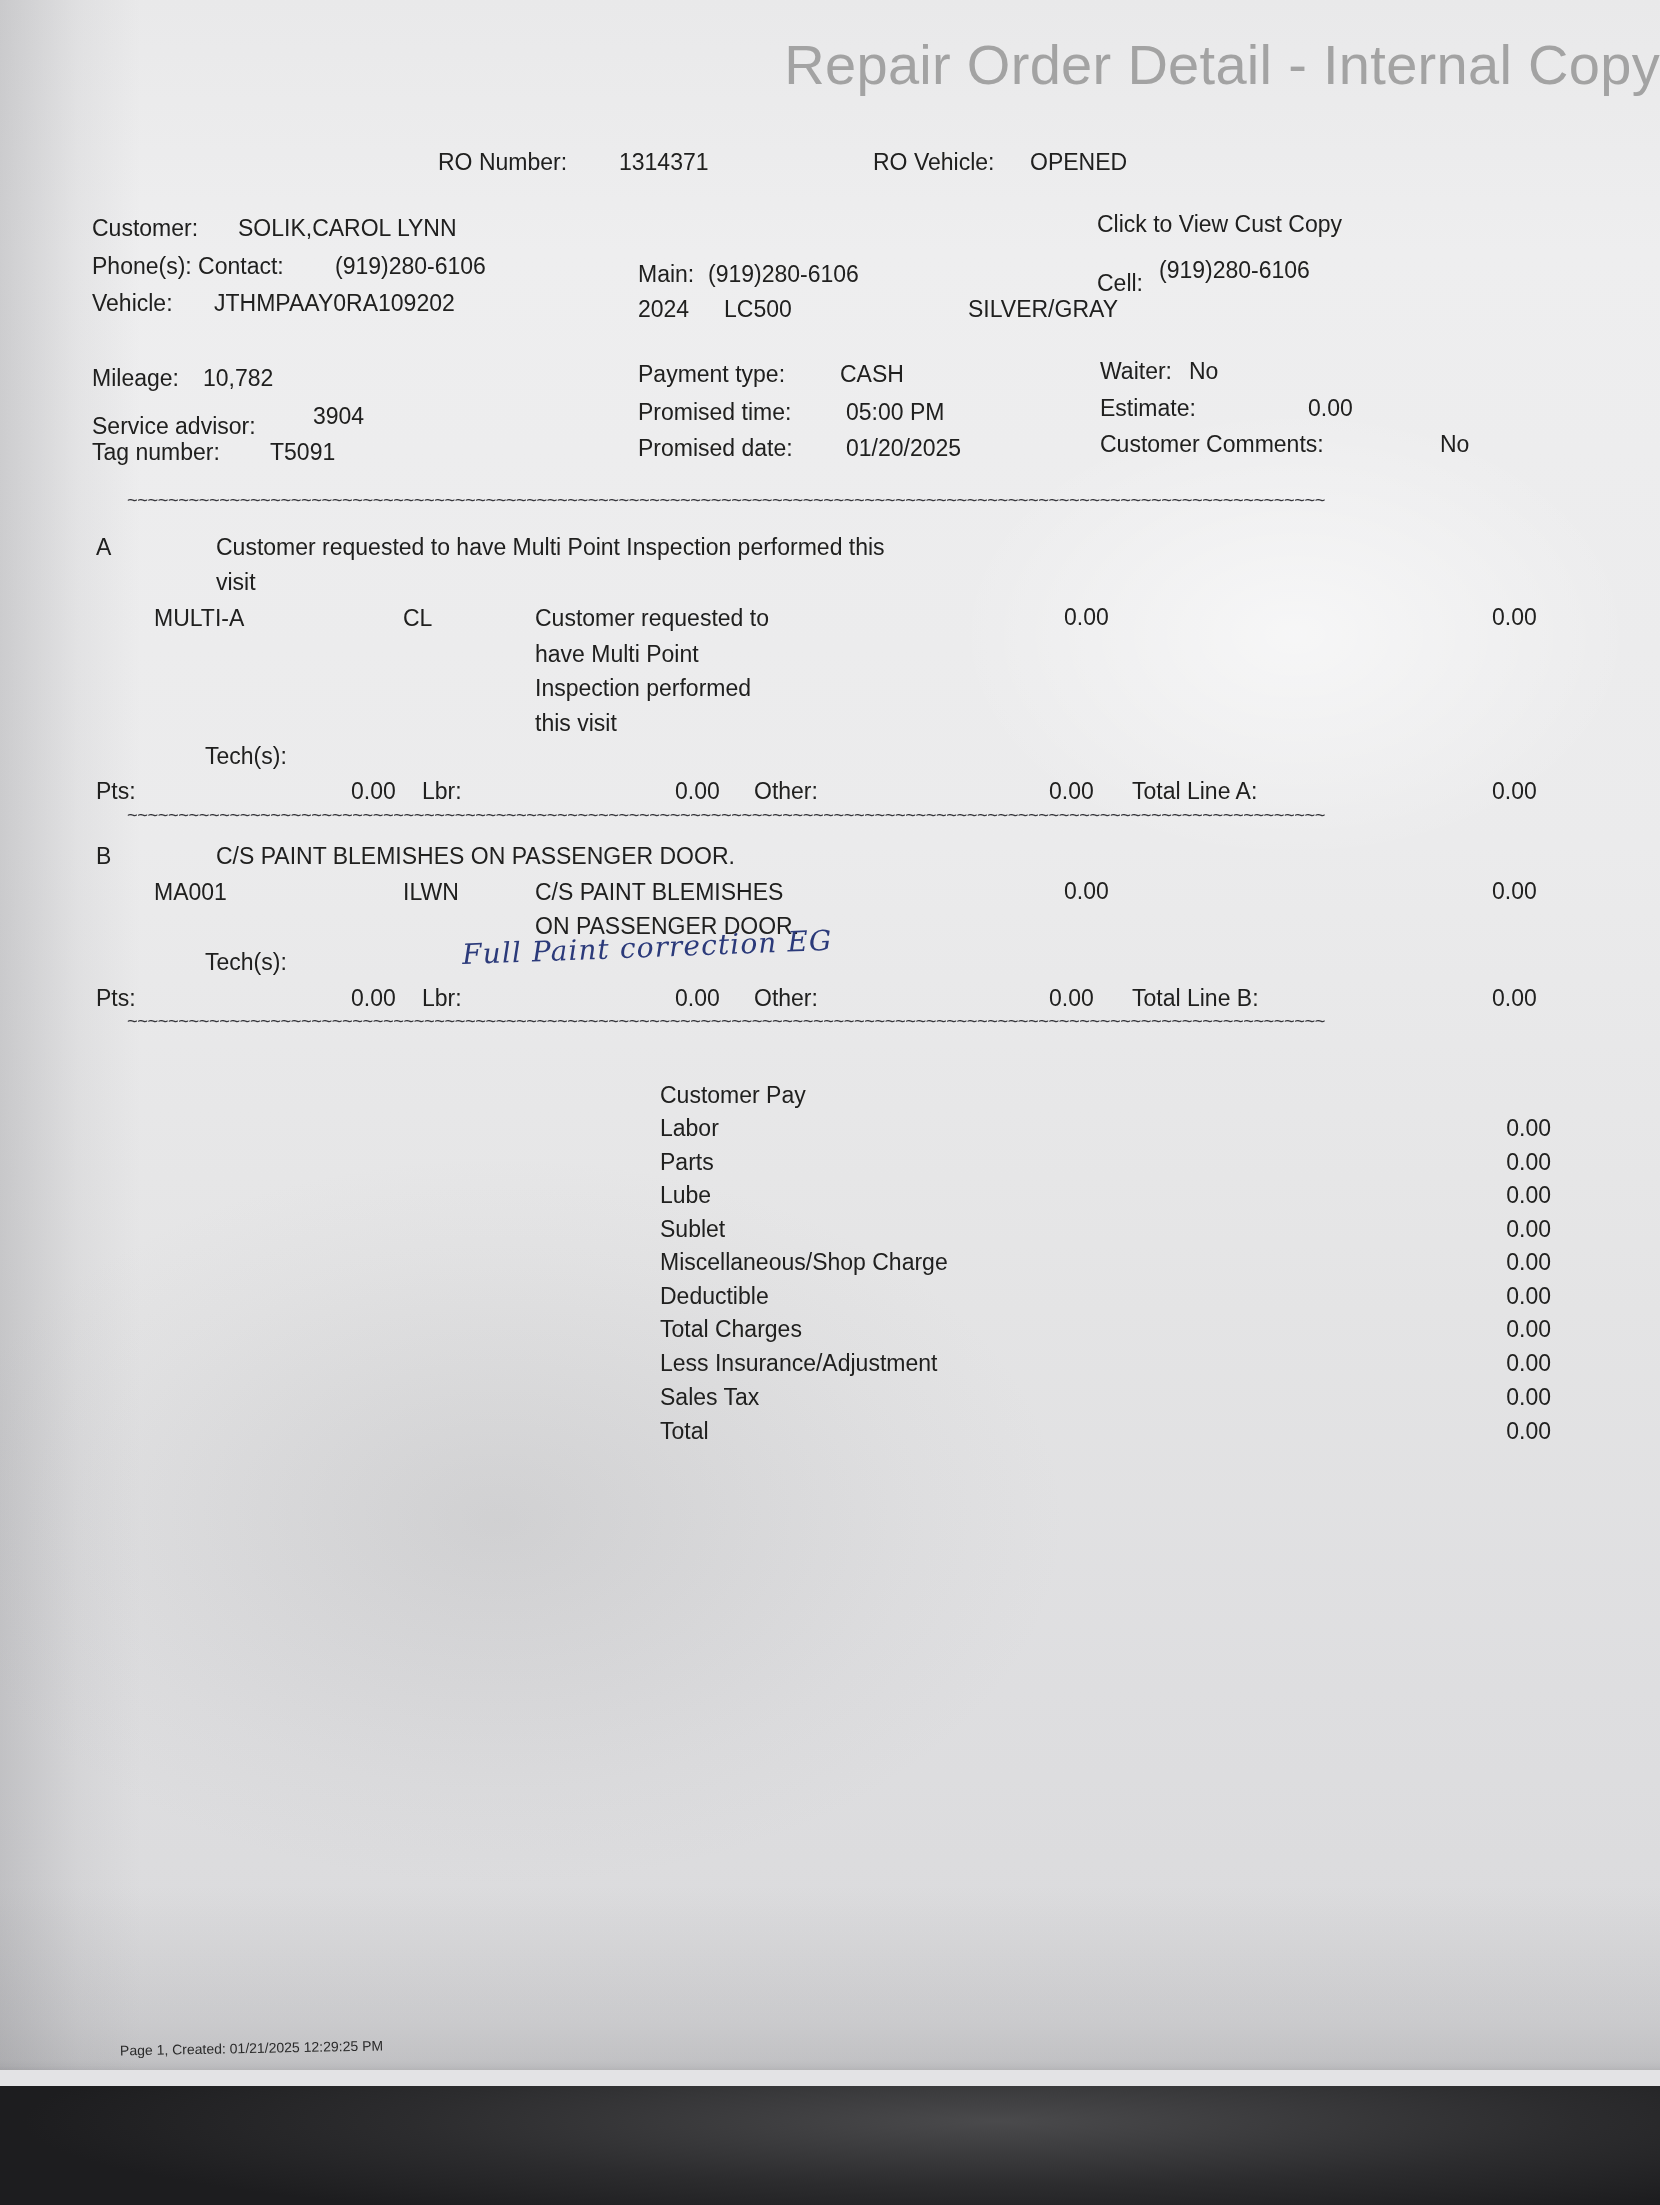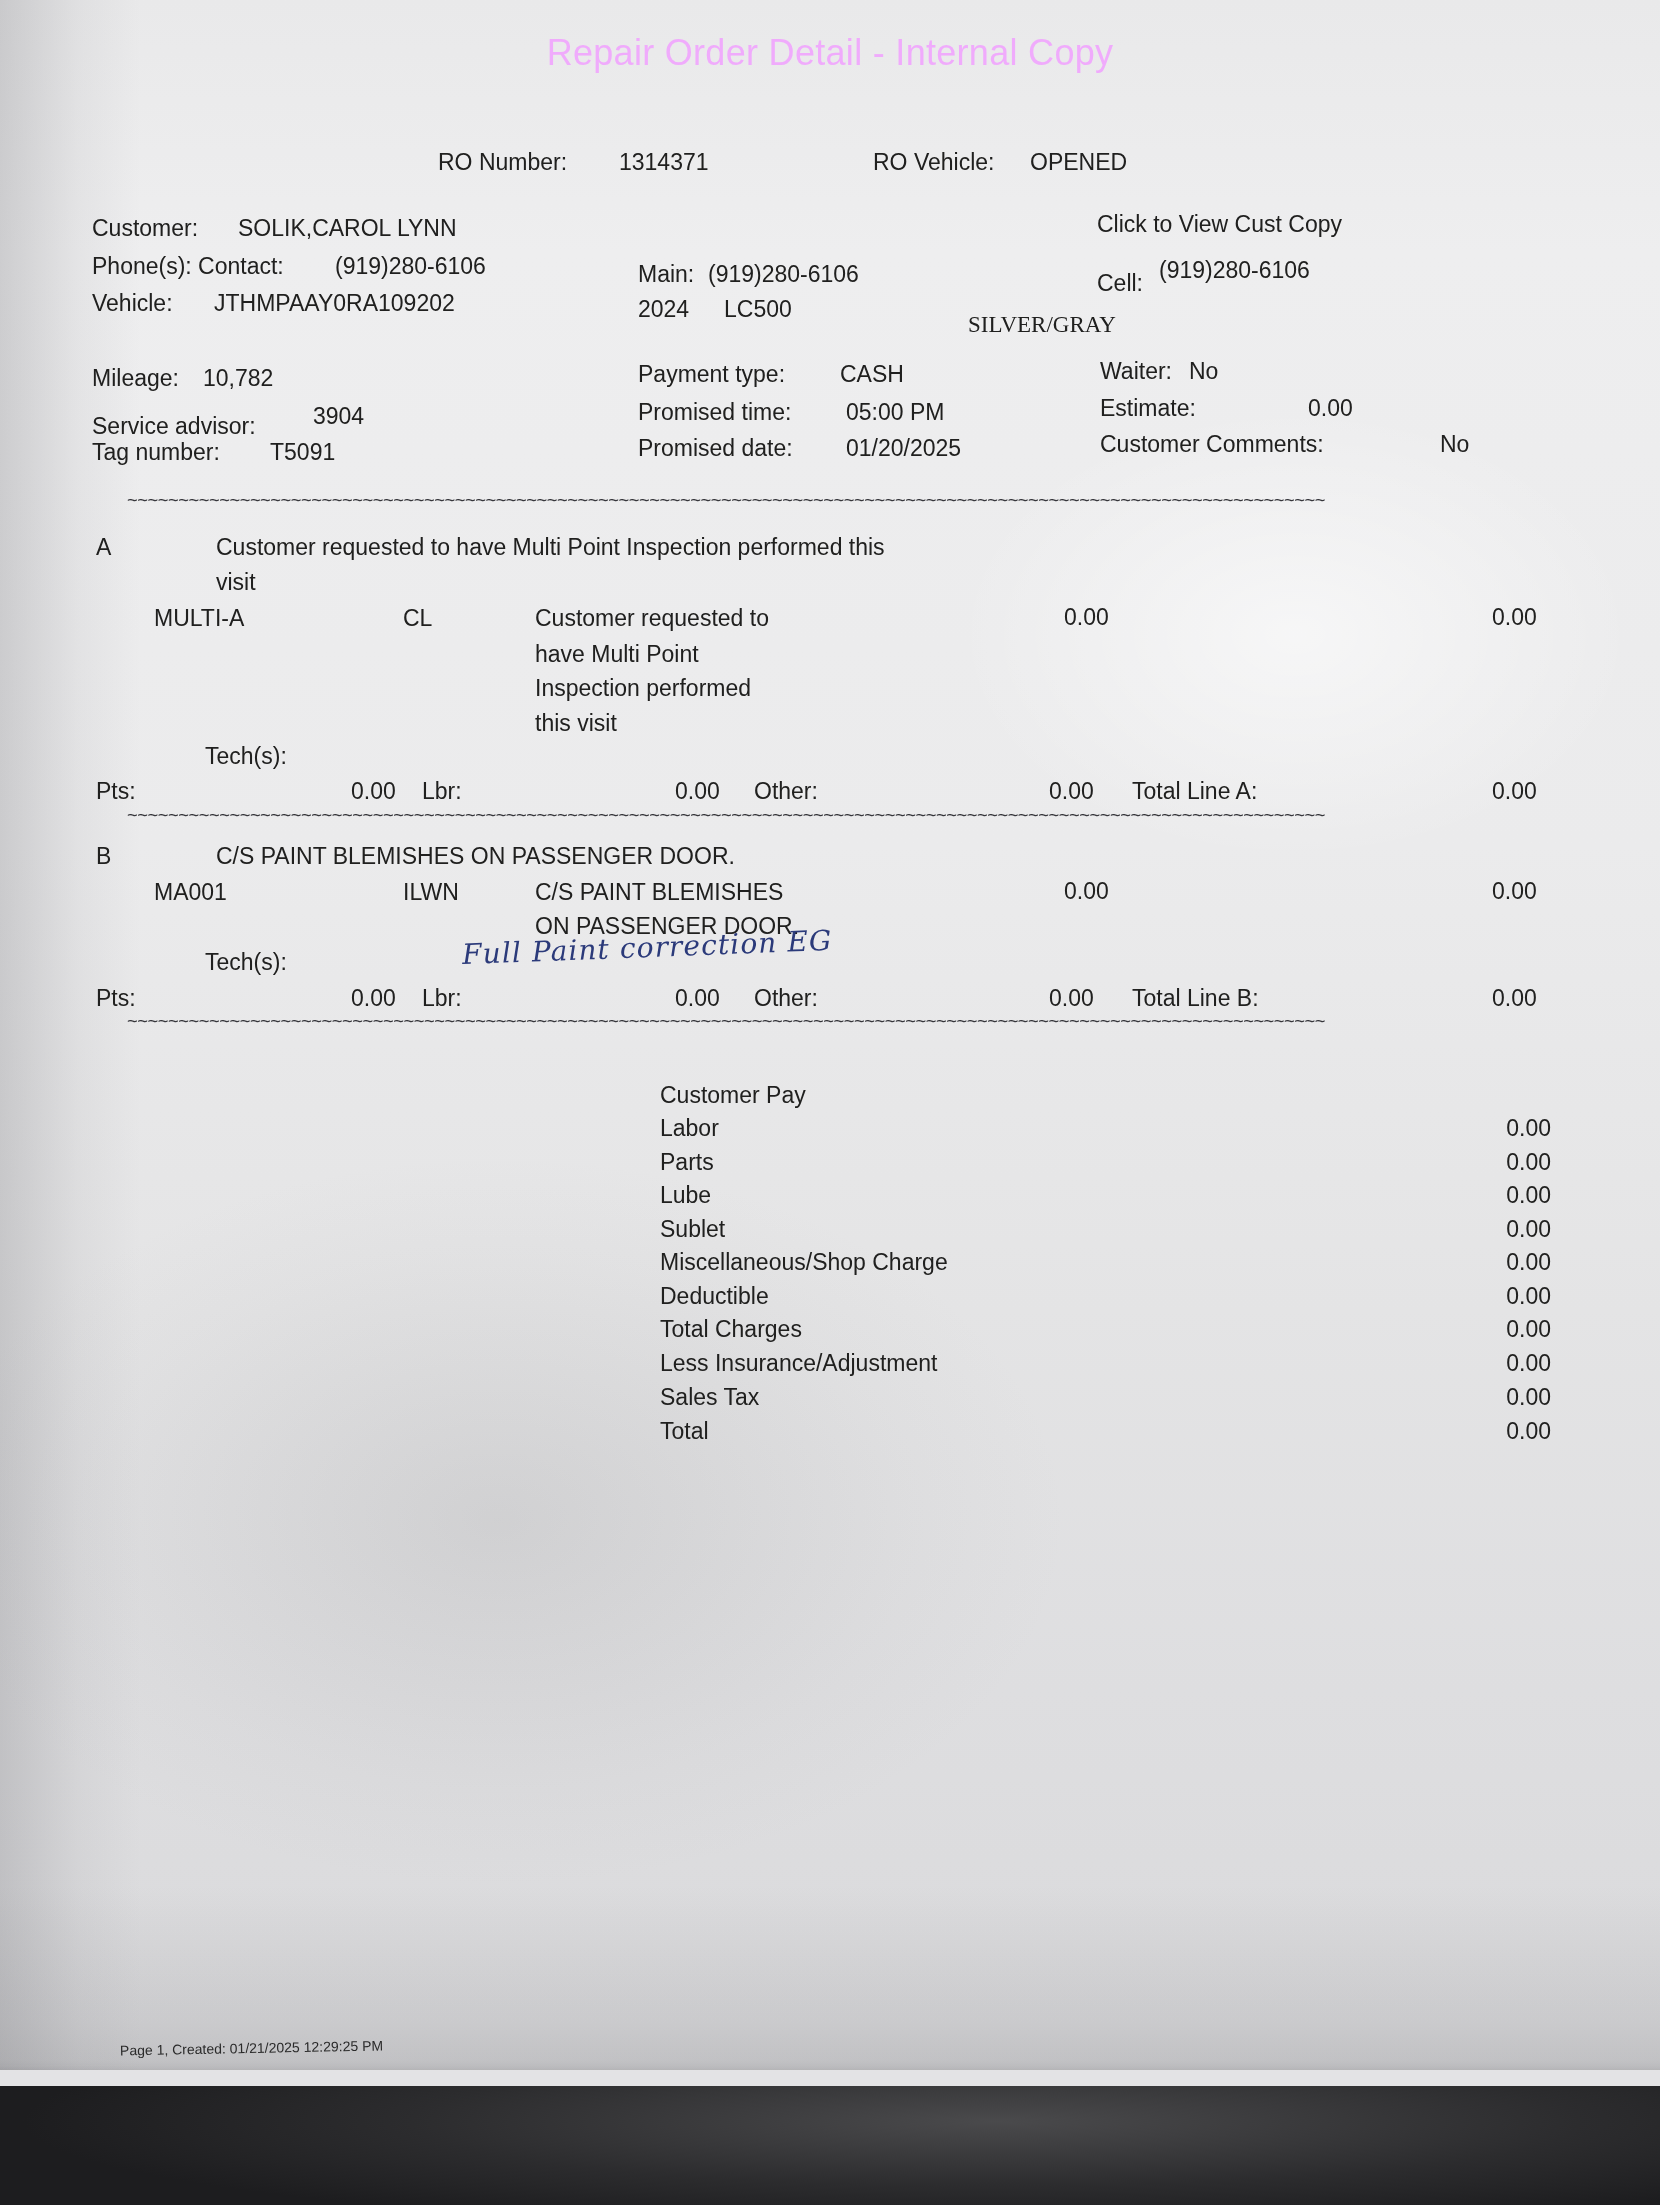--- a/index.html
+++ b/index.html
@@ -71,26 +71,26 @@
     color: #20201f;
   }
 
   .abs { position: absolute; white-space: pre; }
 
   h1.title {
     position: absolute;
     top: 32px;
     left: 0;
     width: 1660px;
-    text-align: center;
+    text-align: right;
     margin: 0;
-    font-size: 36px;
+    font-size: 56px;
     font-weight: 400;
     letter-spacing: 0.3px;
-    color: #f0abfc;
+    color: #a3a3a3;
   }
   .t38 { font-size: 23px; }
 
   .squiggle {
     position: absolute;
     font-size: 18.4px;
     letter-spacing: -0.5px;
     color: #35353a;
     white-space: pre;
     overflow: hidden;
@@ -138,21 +138,21 @@
   <div class="abs t38" style="left:335px; top:253px;">(919)280-6106</div>
   <div class="abs t38" style="left:638px; top:261px;">Main:</div>
   <div class="abs t38" style="left:708px; top:261px;">(919)280-6106</div>
   <div class="abs t38" style="left:1097px; top:270px;">Cell:</div>
   <div class="abs t38" style="left:1159px; top:257px;">(919)280-6106</div>
 
   <div class="abs t38" style="left:92px; top:290px;">Vehicle:</div>
   <div class="abs t38" style="left:214px; top:290px;">JTHMPAAY0RA109202</div>
   <div class="abs t38" style="left:638px; top:296px;">2024</div>
   <div class="abs t38" style="left:724px; top:296px;">LC500</div>
-  <div class="abs t38" style="left:968px; top:312px;font-family:Liberation Serif, serif;">SILVER/GRAY</div>
+  <div class="abs t38" style="left:968px; top:296px;">SILVER/GRAY</div>
 
   <div class="abs t38" style="left:92px; top:365px;">Mileage:</div>
   <div class="abs t38" style="left:203px; top:365px;">10,782</div>
   <div class="abs t38" style="left:92px; top:413px;">Service advisor:</div>
   <div class="abs t38" style="left:313px; top:403px;">3904</div>
   <div class="abs t38" style="left:92px; top:439px;">Tag number:</div>
   <div class="abs t38" style="left:270px; top:439px;">T5091</div>
 
   <div class="abs t38" style="left:638px; top:361px;">Payment type:</div>
   <div class="abs t38" style="left:840px; top:361px;text-align:right;">CASH</div>

